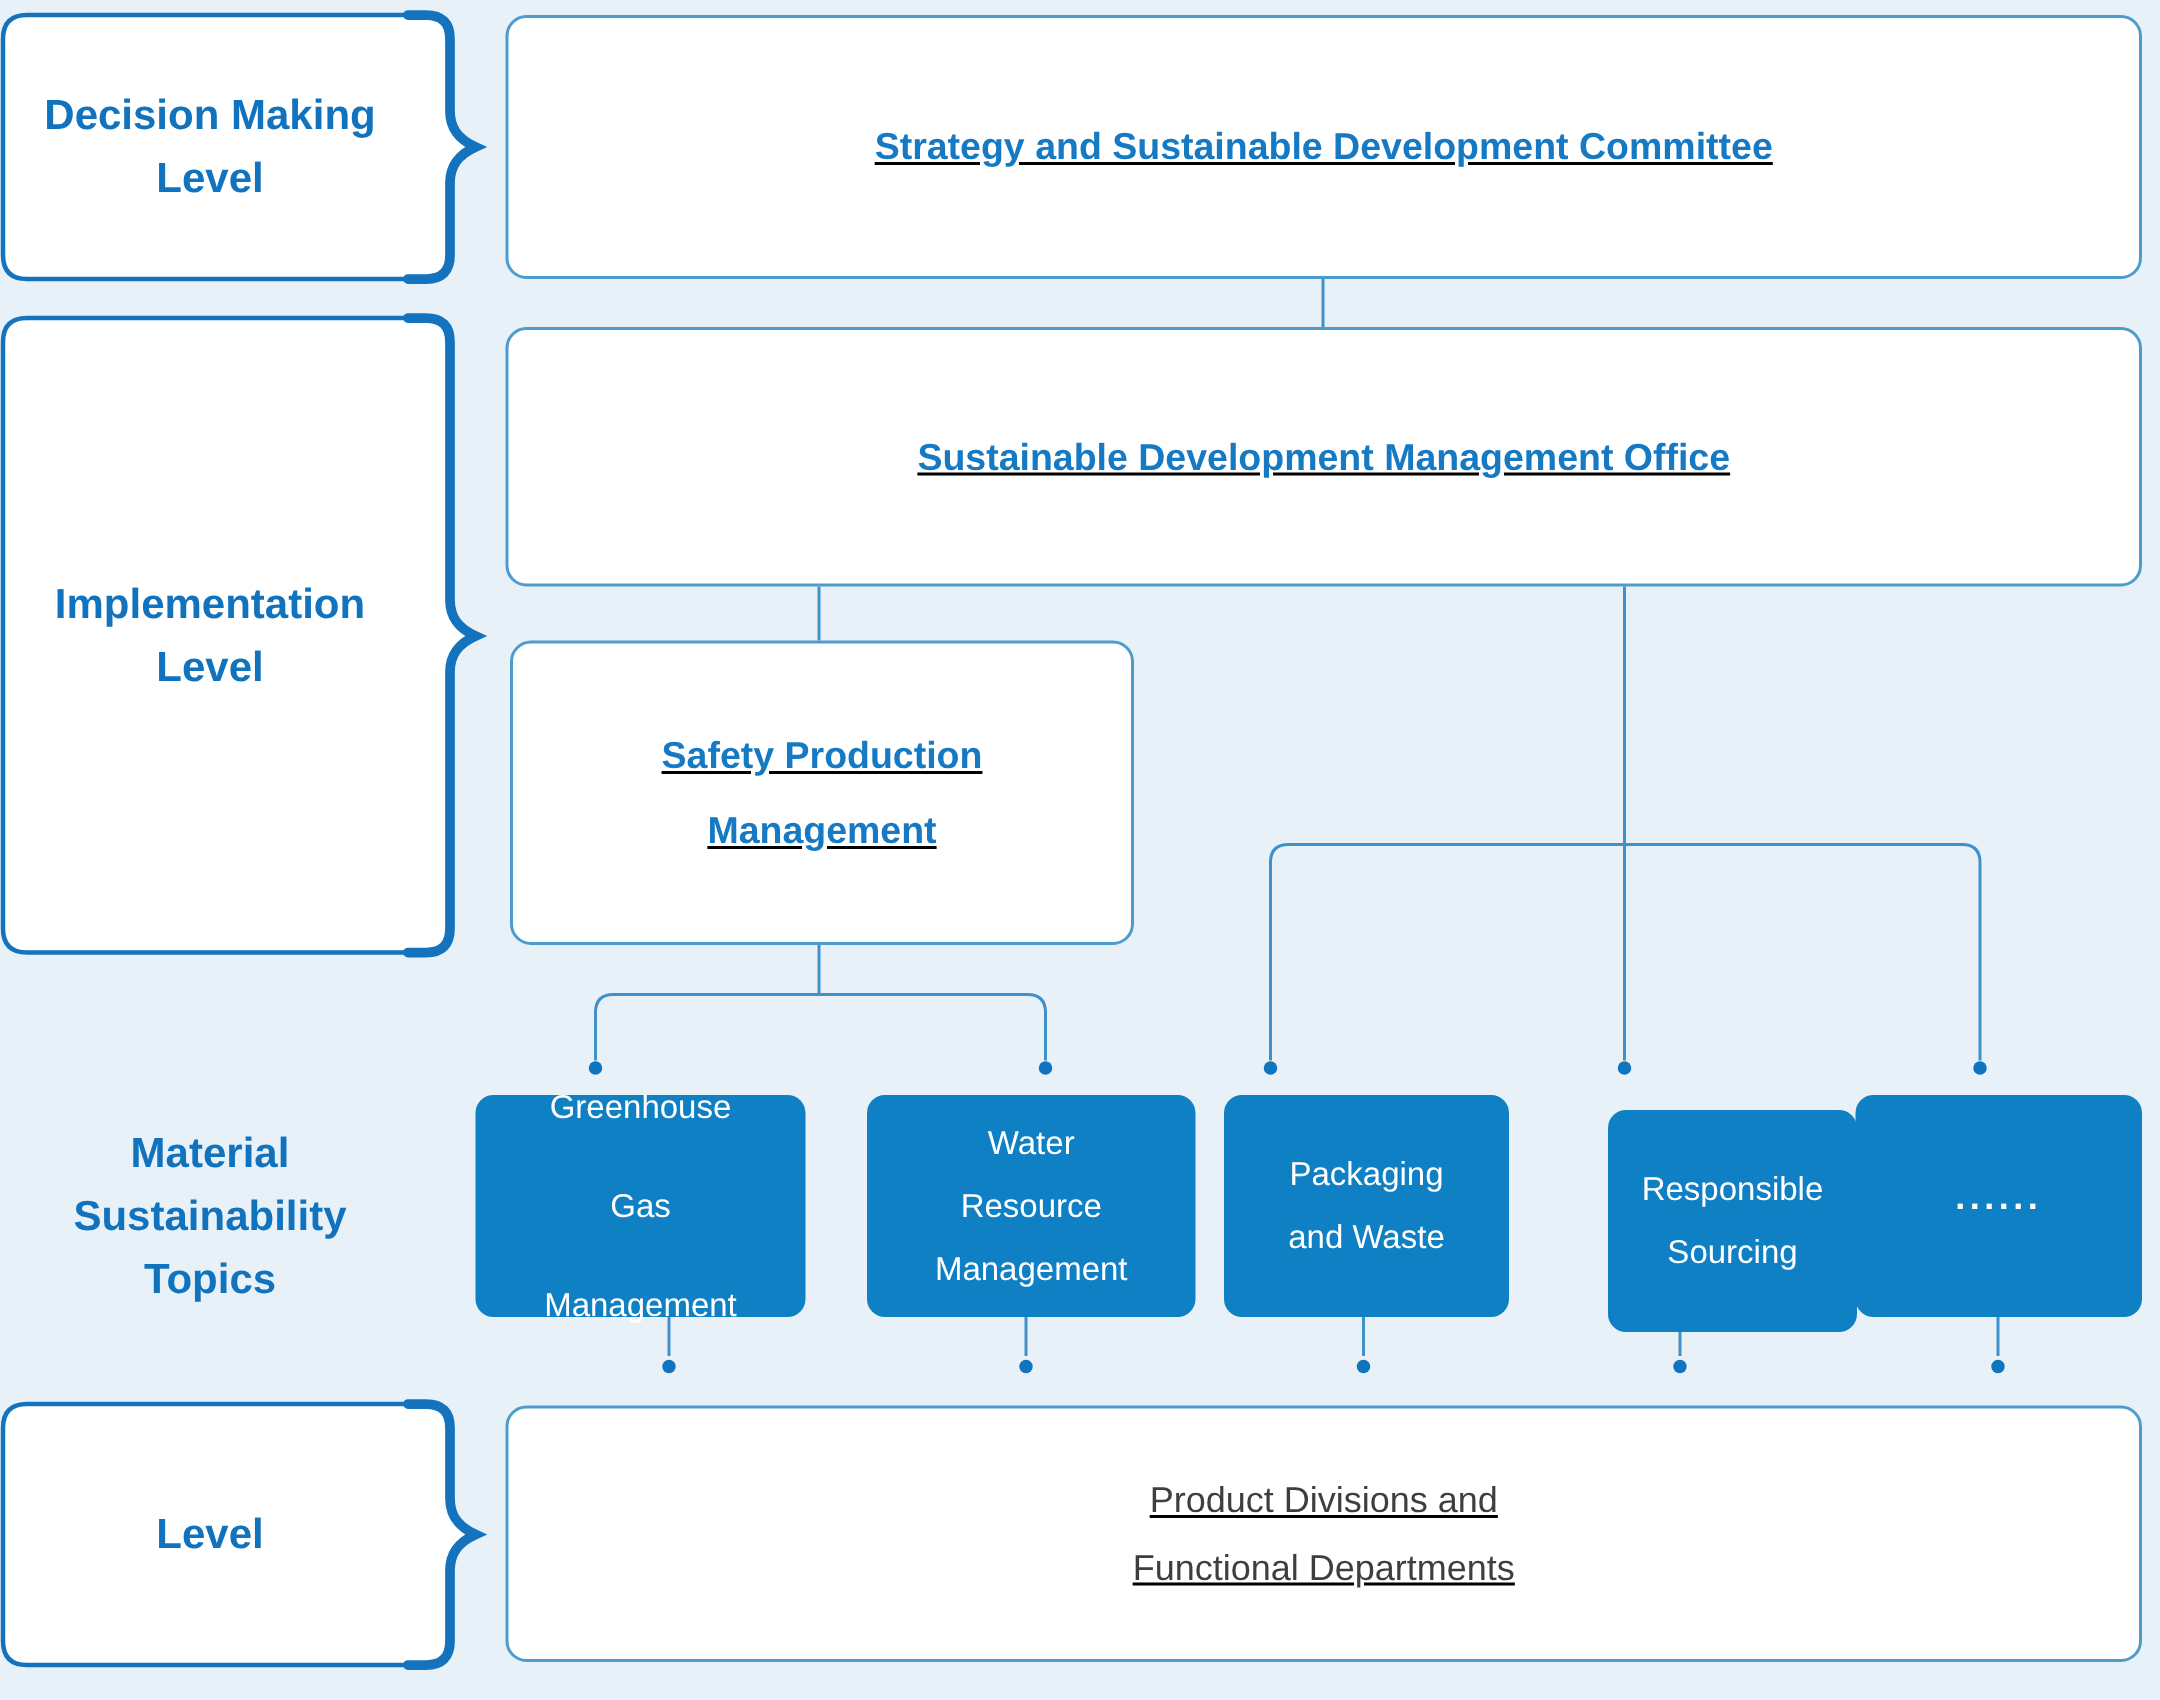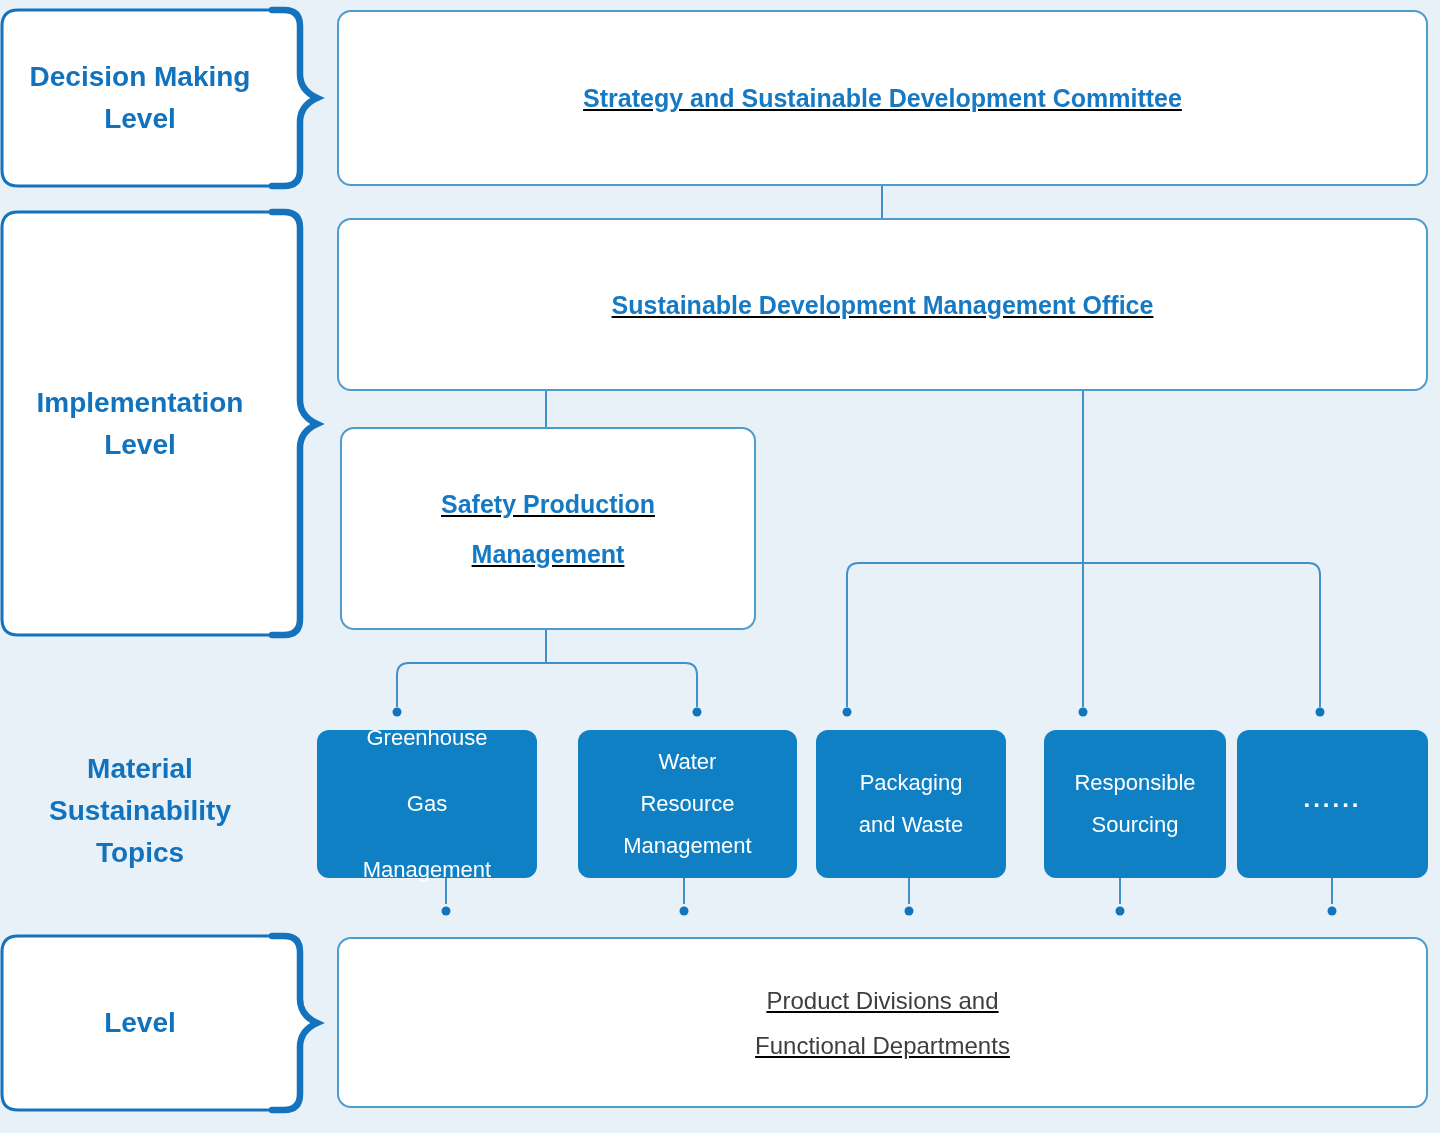--- a/index.html
+++ b/index.html
@@ -145,21 +145,21 @@
     <span>Water</span>
     <span>Resource</span>
     <span>Management</span>
   </div>
 
   <div class="topic" style="left:816px;width:190px;">
     <span>Packaging</span>
     <span>and Waste</span>
   </div>
 
-  <div class="topic" style="left:1044px;width:182px;">
+  <div class="topic" style="left:1072px;width:166px;margin-top:10px;">
     <span>Responsible</span>
     <span>Sourcing</span>
   </div>
 
   <div class="topic" style="left:1237px;width:191px;">
     <span class="dots">......</span>
   </div>
 
   <div class="node" style="left:337px;top:937px;width:1091px;height:171px;">
     <span class="gray-line">Product Divisions and</span>

